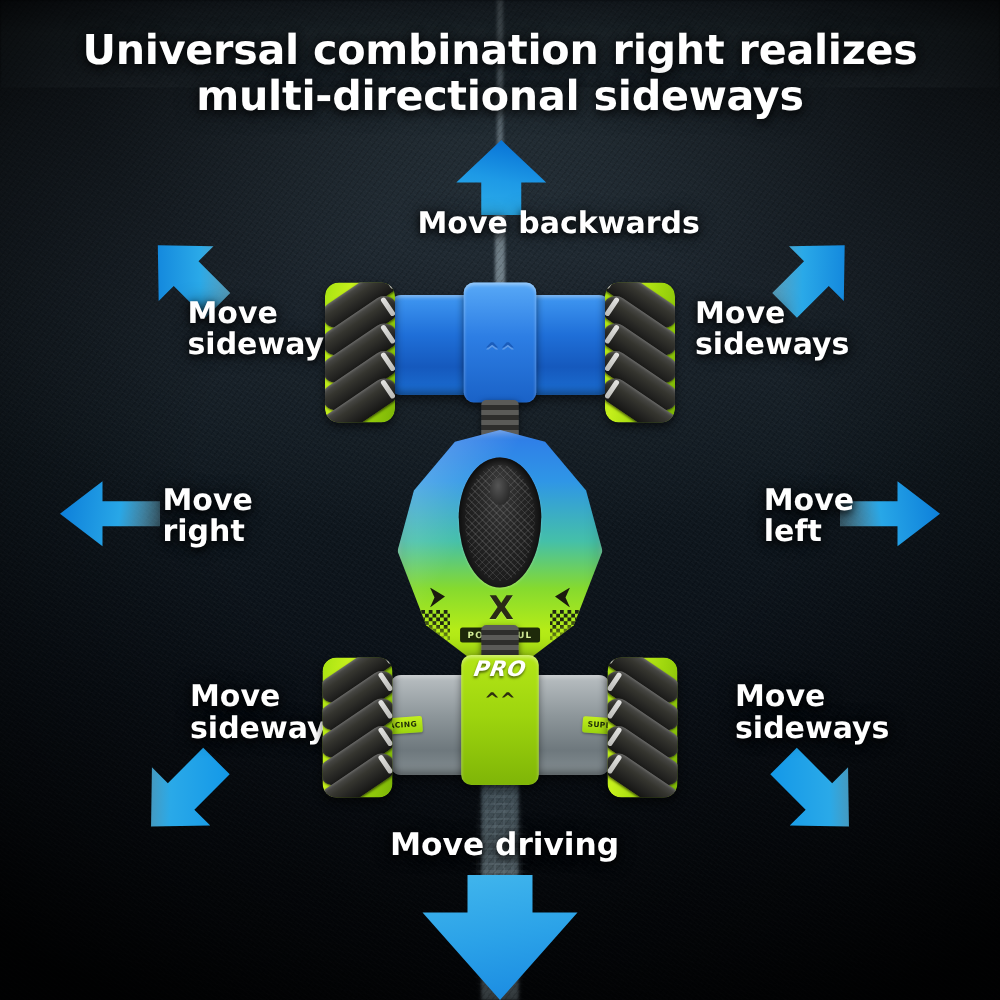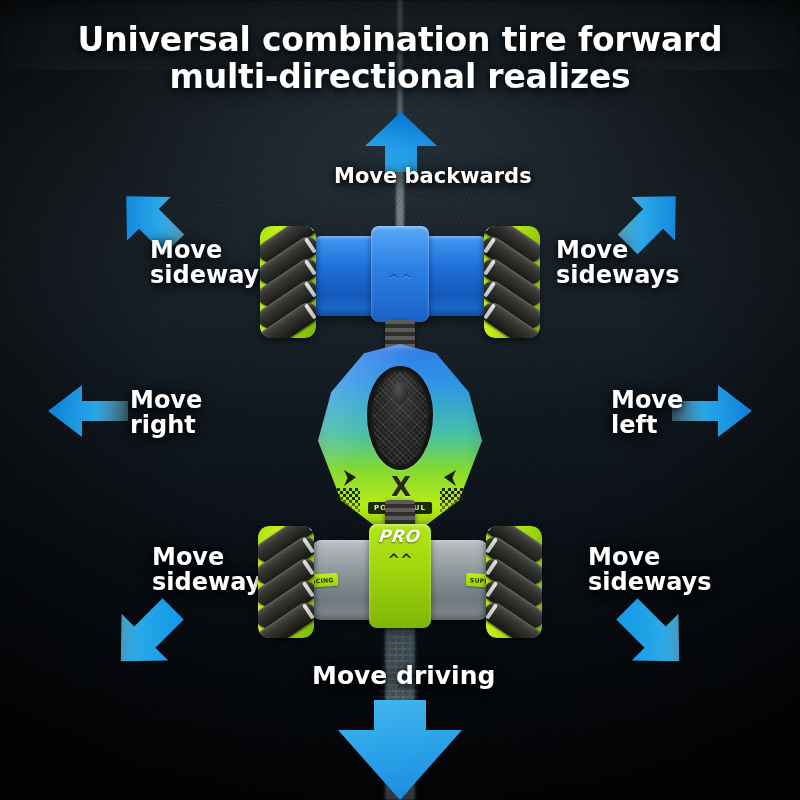--- a/index.html
+++ b/index.html
@@ -169,22 +169,22 @@
   <div class="bg-road"></div>
   <div class="lane seg1"></div>
   <div class="lane seg2"></div>
   <div class="lane seg3"></div>
   <div class="lane seg4"></div>
   <div class="lane-speck"></div>
   <div class="grain"></div>
   <div class="bg-vignette"></div>
 
   <div class="headline">
-    <span>Universal combination tire forward</span>
-    <span class="l2">multi-directional realizes</span>
+    <span>Universal combination right realizes</span>
+    <span class="l2">multi-directional sideways</span>
   </div>
 
   <div class="arrow" style="left:365px;top:112px;">
     <svg width="72" height="60" viewBox="0 0 72 60">
       <defs>
           <linearGradient id="gU" x1="0" y1="1" x2="0.25" y2="0">
         <stop offset="0" stop-color="#2fb0ea"></stop>
             <stop offset=".55" stop-color="#1e9ae6"></stop>
             <stop offset="1" stop-color="#0b78d8"></stop>
       </linearGradient>
@@ -285,21 +285,21 @@
           <linearGradient id="gD" x1="0.4" y1="0" x2="0.6" y2="1">
         <stop offset="0" stop-color="#3fb4ec"></stop>
             <stop offset=".5" stop-color="#2ba2e8"></stop>
             <stop offset="1" stop-color="#1b8ce2"></stop>
       </linearGradient>
         </defs>
       <path d="M62 100 L124 30 L88 30 L88 0 L36 0 L36 30 L0 30 Z" fill="url(#gD)"></path>
     </svg>
   </div>
 
-  <div class="dlabel" style="left:334px;top:166px;font-size:21px;">Move backwards</div>
+  <div class="dlabel" style="left:334px;top:166px;font-size:24px;">Move backwards</div>
 
   <div class="dlabel" style="left:150px;top:238px;font-size:24px;">Move
 sideways</div>
 
   <div class="dlabel" style="left:556px;top:238px;font-size:24px;">Move
 sideways</div>
 
   <div class="dlabel" style="left:130px;top:388px;font-size:24px;">Move
 right</div>
 

